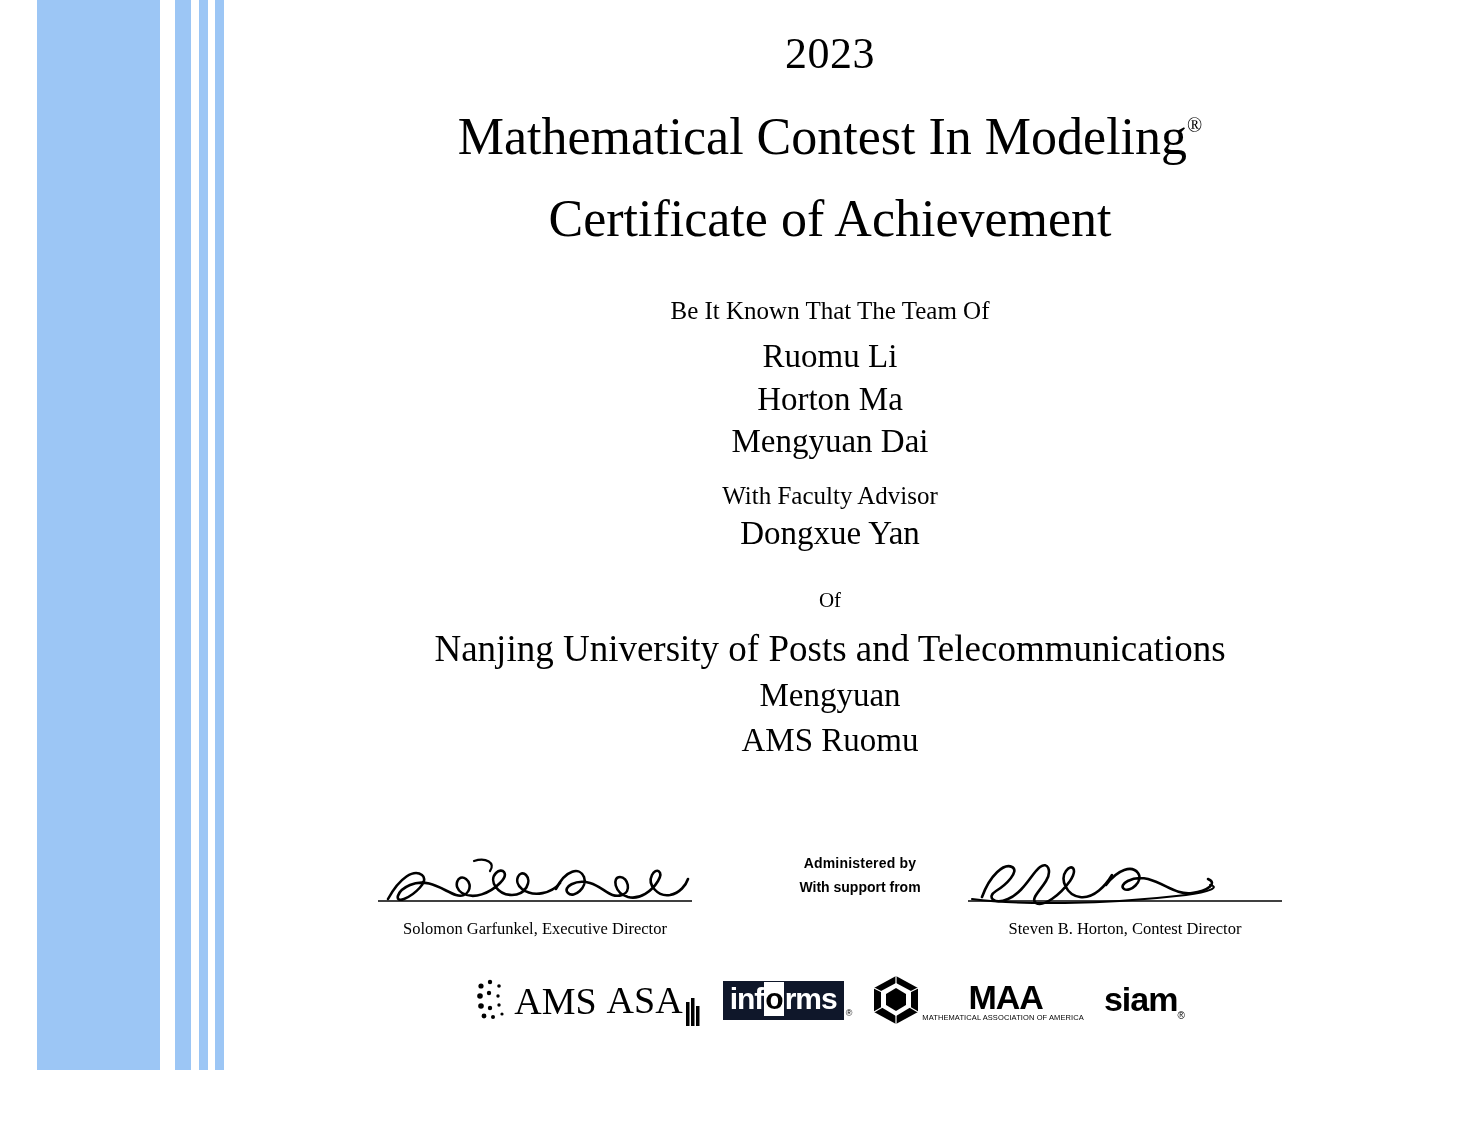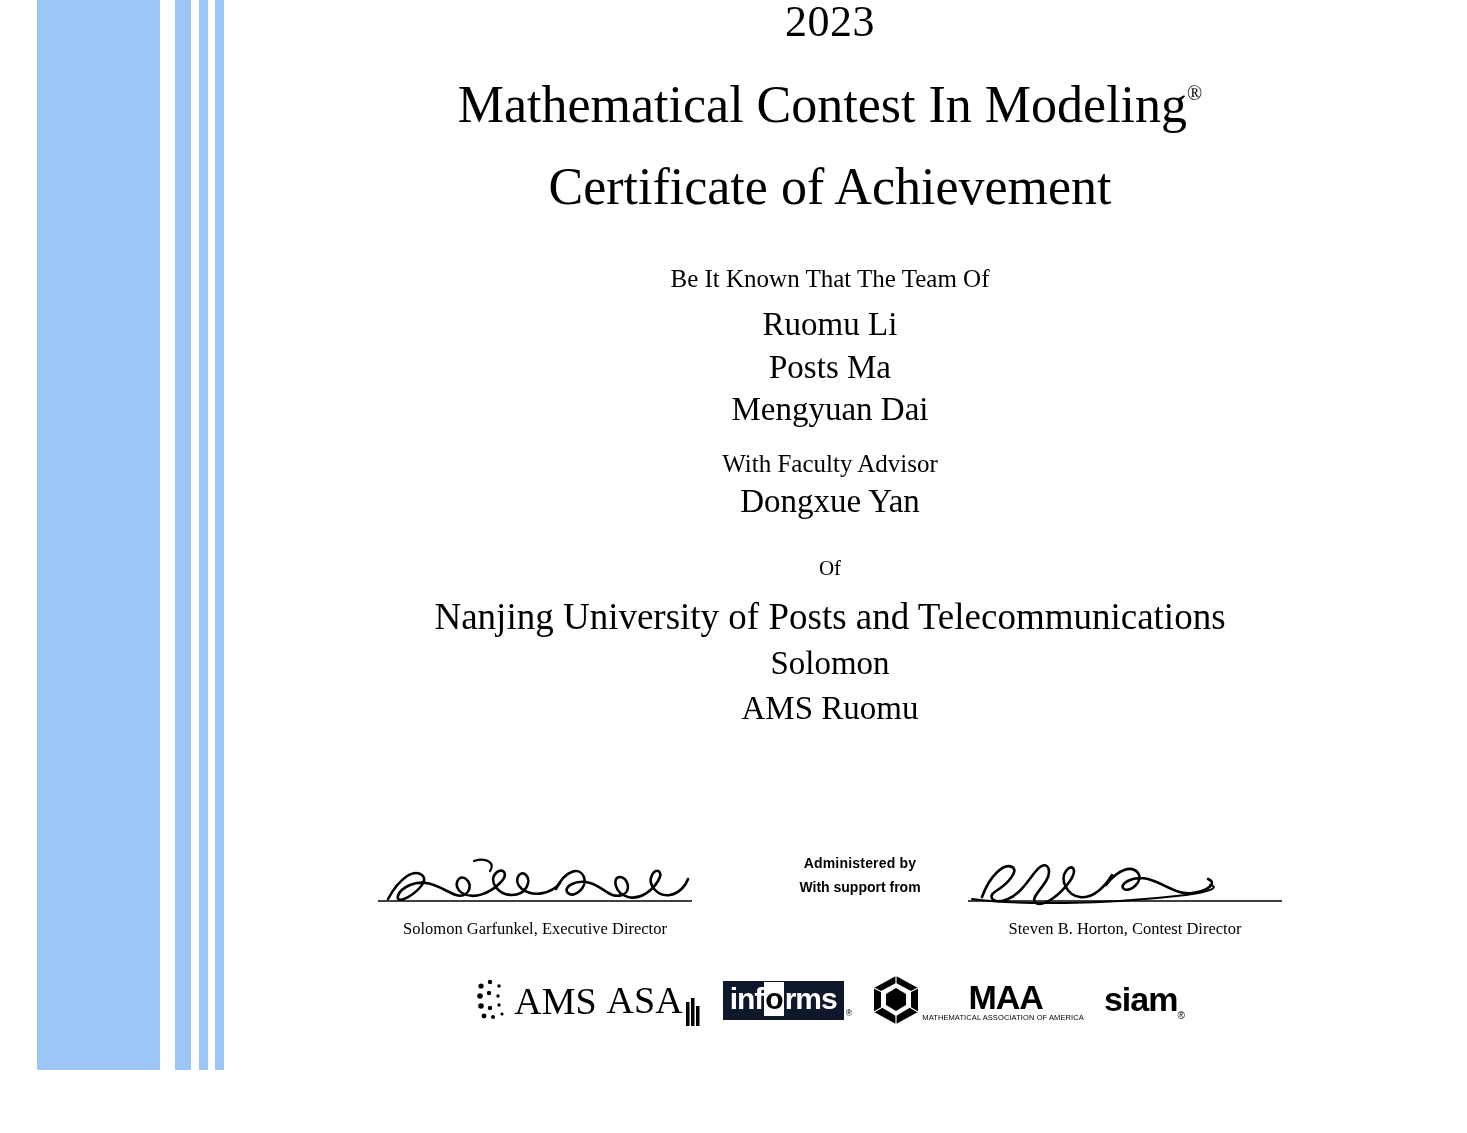--- a/index.html
+++ b/index.html
@@ -38,20 +38,21 @@
     position: absolute;
     left: 240px;
     top: 0;
     width: 1180px;
     text-align: center;
   }
 
   .year {
     font-size: 44px;
     line-height: 1.0;
+    padding-top: 32px;
     letter-spacing: 0.5px;
   }
   .title-1 {
     font-size: 52px;
     margin-top: 32px;
     line-height: 1.1;
     white-space: nowrap;
   }
   .title-1 .reg {
     font-size: 20px;
@@ -277,31 +278,31 @@
     <div class="title-1">
       <span>Mathematical Contest In Modeling</span><span class="reg">®</span>
     </div>
 
     <div class="title-2">Certificate of Achievement</div>
 
     <div class="lead">Be It Known That The Team Of</div>
 
     <div class="names">
       <div class="name">Ruomu Li</div>
-      <div class="name">Posts Ma</div>
+      <div class="name">Horton Ma</div>
       <div class="name">Mengyuan Dai</div>
     </div>
 
     <div class="sub-label">With Faculty Advisor</div>
     <div class="advisor">Dongxue Yan</div>
 
     <div class="of-label">Of</div>
     <div class="school">Nanjing University of Posts and Telecommunications</div>
 
-    <div class="award">Solomon</div>
+    <div class="award">Mengyuan</div>
     <div class="award">AMS Ruomu</div>
 
   </div>
 
   <div class="sig-row">
 
     <div class="sig-block sig-left">
       <svg class="sig-svg" width="330" height="60" viewBox="0 0 330 60">
         <path d="M18 44 C 30 22, 44 14, 52 20 C 60 26, 44 40, 34 44 C 24 48, 26 36, 40 30 C 58 22, 74 36, 86 40 C 98 44, 104 30, 96 24 C 88 18, 82 32, 92 38 C 104 45, 120 38, 130 28 C 140 18, 132 12, 126 18 C 118 26, 128 40, 142 40 C 156 40, 162 26, 156 20 C 150 14, 142 26, 152 34 C 164 43, 182 38, 190 28" fill="none" stroke="#000" stroke-width="2.6" stroke-linecap="round"></path>
         <path d="M186 34 C 196 14, 210 12, 214 22 C 218 32, 204 44, 198 38 C 192 32, 206 24, 220 28 C 234 32, 240 44, 252 40 C 262 37, 258 22, 250 22 C 242 22, 244 38, 258 42 C 270 45, 282 36, 288 26 C 294 16, 286 12, 282 20 C 277 30, 288 42, 300 40 C 310 38, 316 30, 318 24" fill="none" stroke="#000" stroke-width="2.6" stroke-linecap="round"></path>

